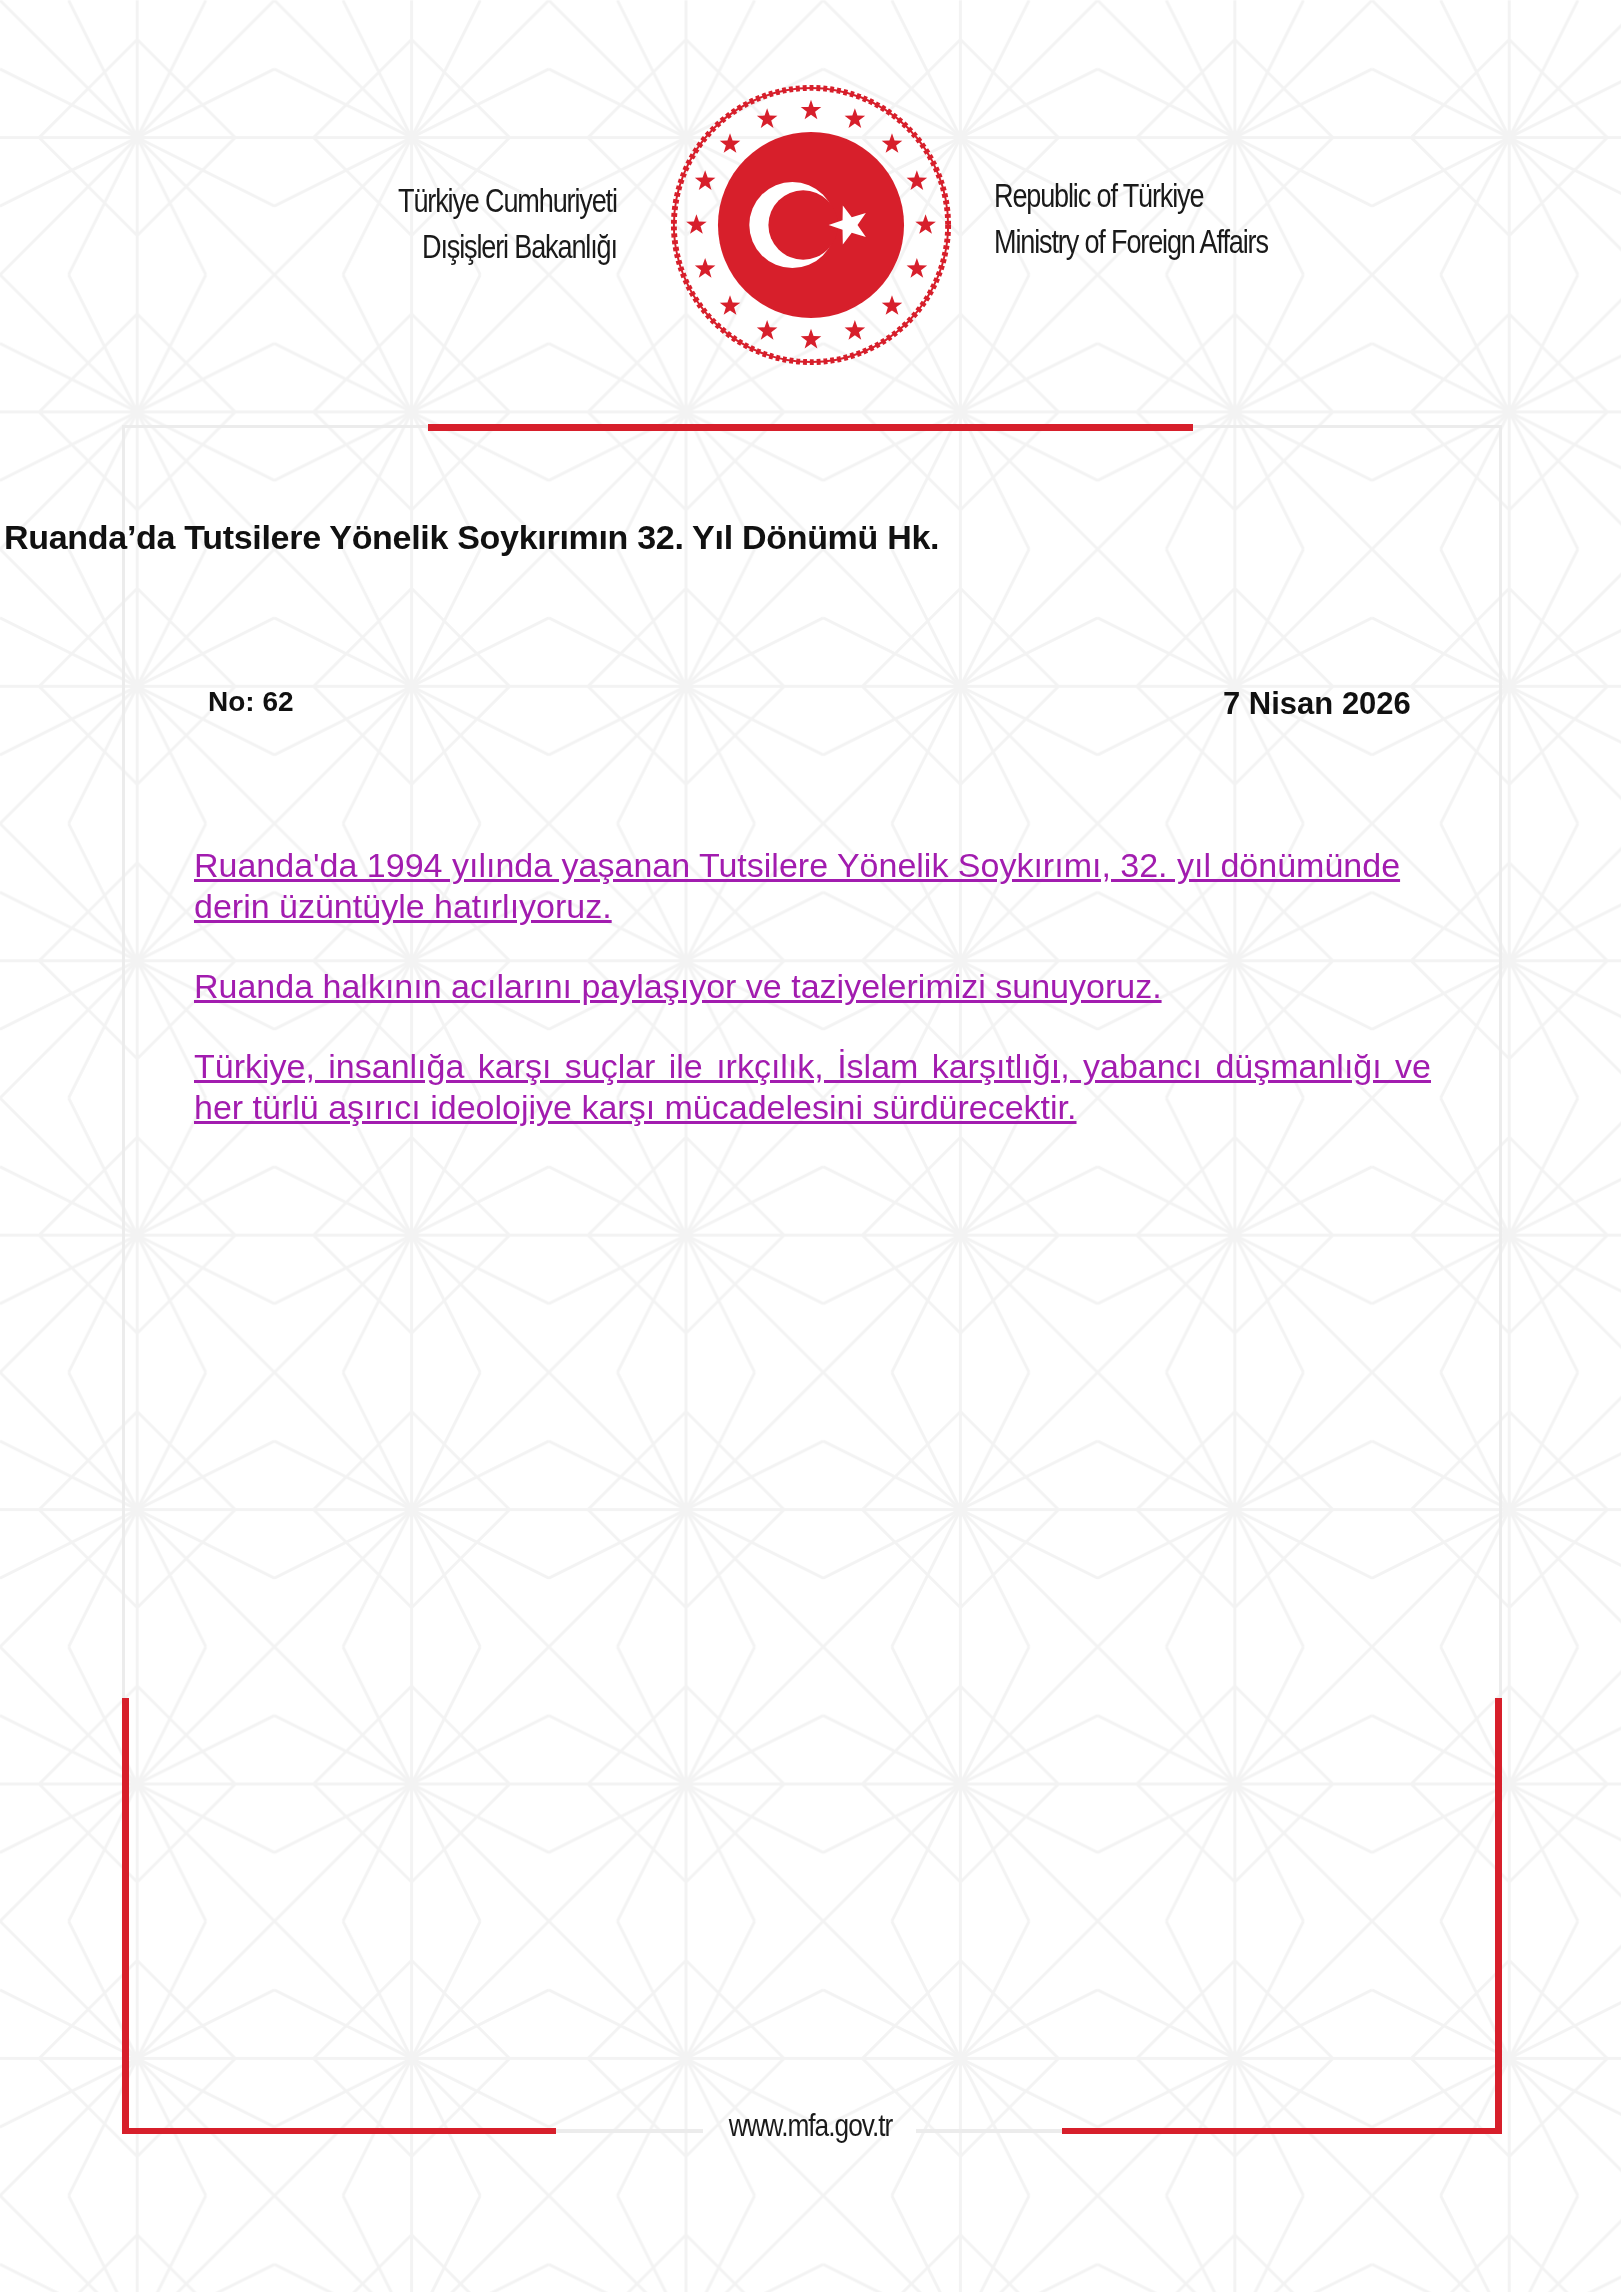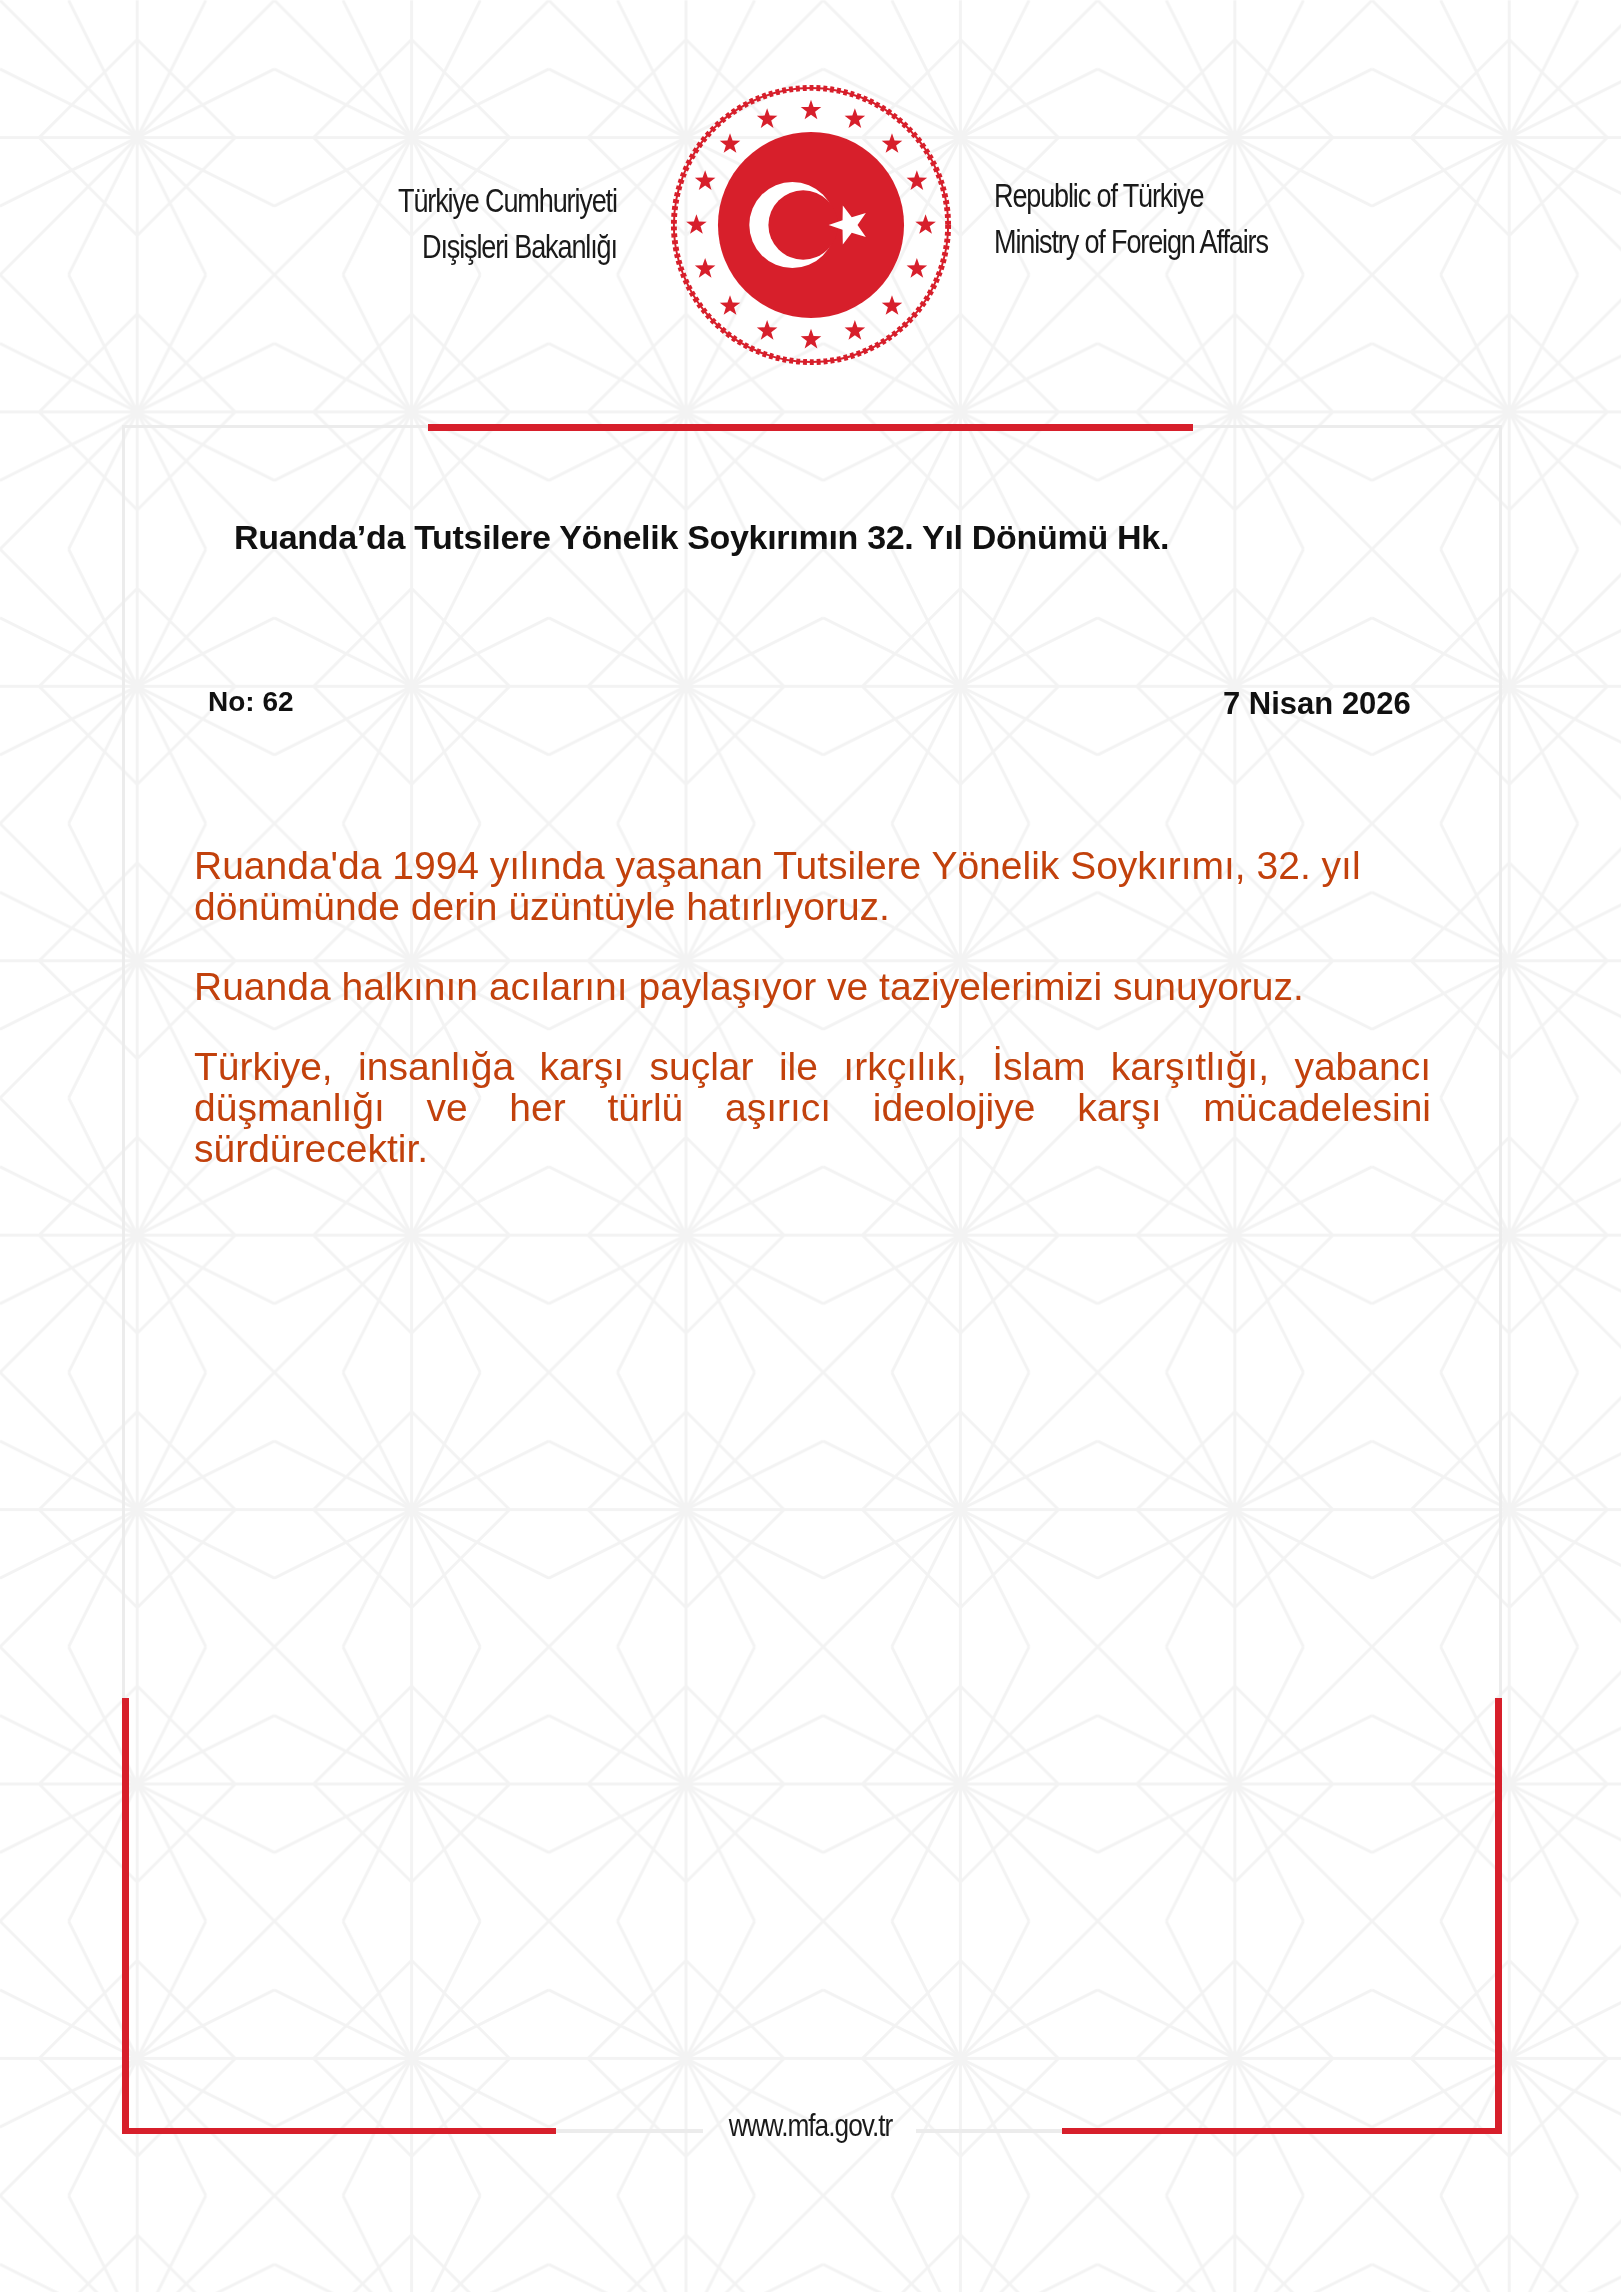--- a/index.html
+++ b/index.html
@@ -29,29 +29,29 @@
 
   
   .frame-gray {
     position: absolute; left: 122px; top: 425px; width: 1374px; height: 1703px;
     border: 3.9px solid #ececec; border-bottom: none; box-sizing: content-box;
   }
   .red { position: absolute; background: #d71f2b; }
   .gray-line { position: absolute; background: #ececec; }
 
   .title {
-    position: absolute; left: 12px; width: 1379px; top: 518px; text-align: center;
+    position: absolute; left: 4px; width: 1379px; top: 518px; text-align: left;
     font-weight: bold; font-size: 34px; letter-spacing: -0.3px;
   }
   .meta-no { position: absolute; left: 208px; top: 686px; font-weight: bold; font-size: 28px; }
   .meta-date { position: absolute; left: 1215px; top: 686px; font-weight: bold; font-size: 31px; margin-left: 8px; }
 
   .body-text {
     position: absolute; left: 194px; width: 1237px; top: 845px;
-    font-size: 39px; line-height: 41px; color: #c2410c;
+    font-size: 34px; line-height: 41px; color: #a21caf; text-decoration: underline;
   }
   .body-text p { margin: 0 0 39px 0; }
   .body-text p.justify { text-align: justify; }
 
   .footer-url {
     position: absolute; left: 686px; width: 249px; top: 2107px; text-align: center;
     font-size: 32px; color: #1a1a1a; letter-spacing: -1.2px;
     transform: scaleX(0.82); transform-origin: center top; white-space: nowrap;
   }
 </style>

